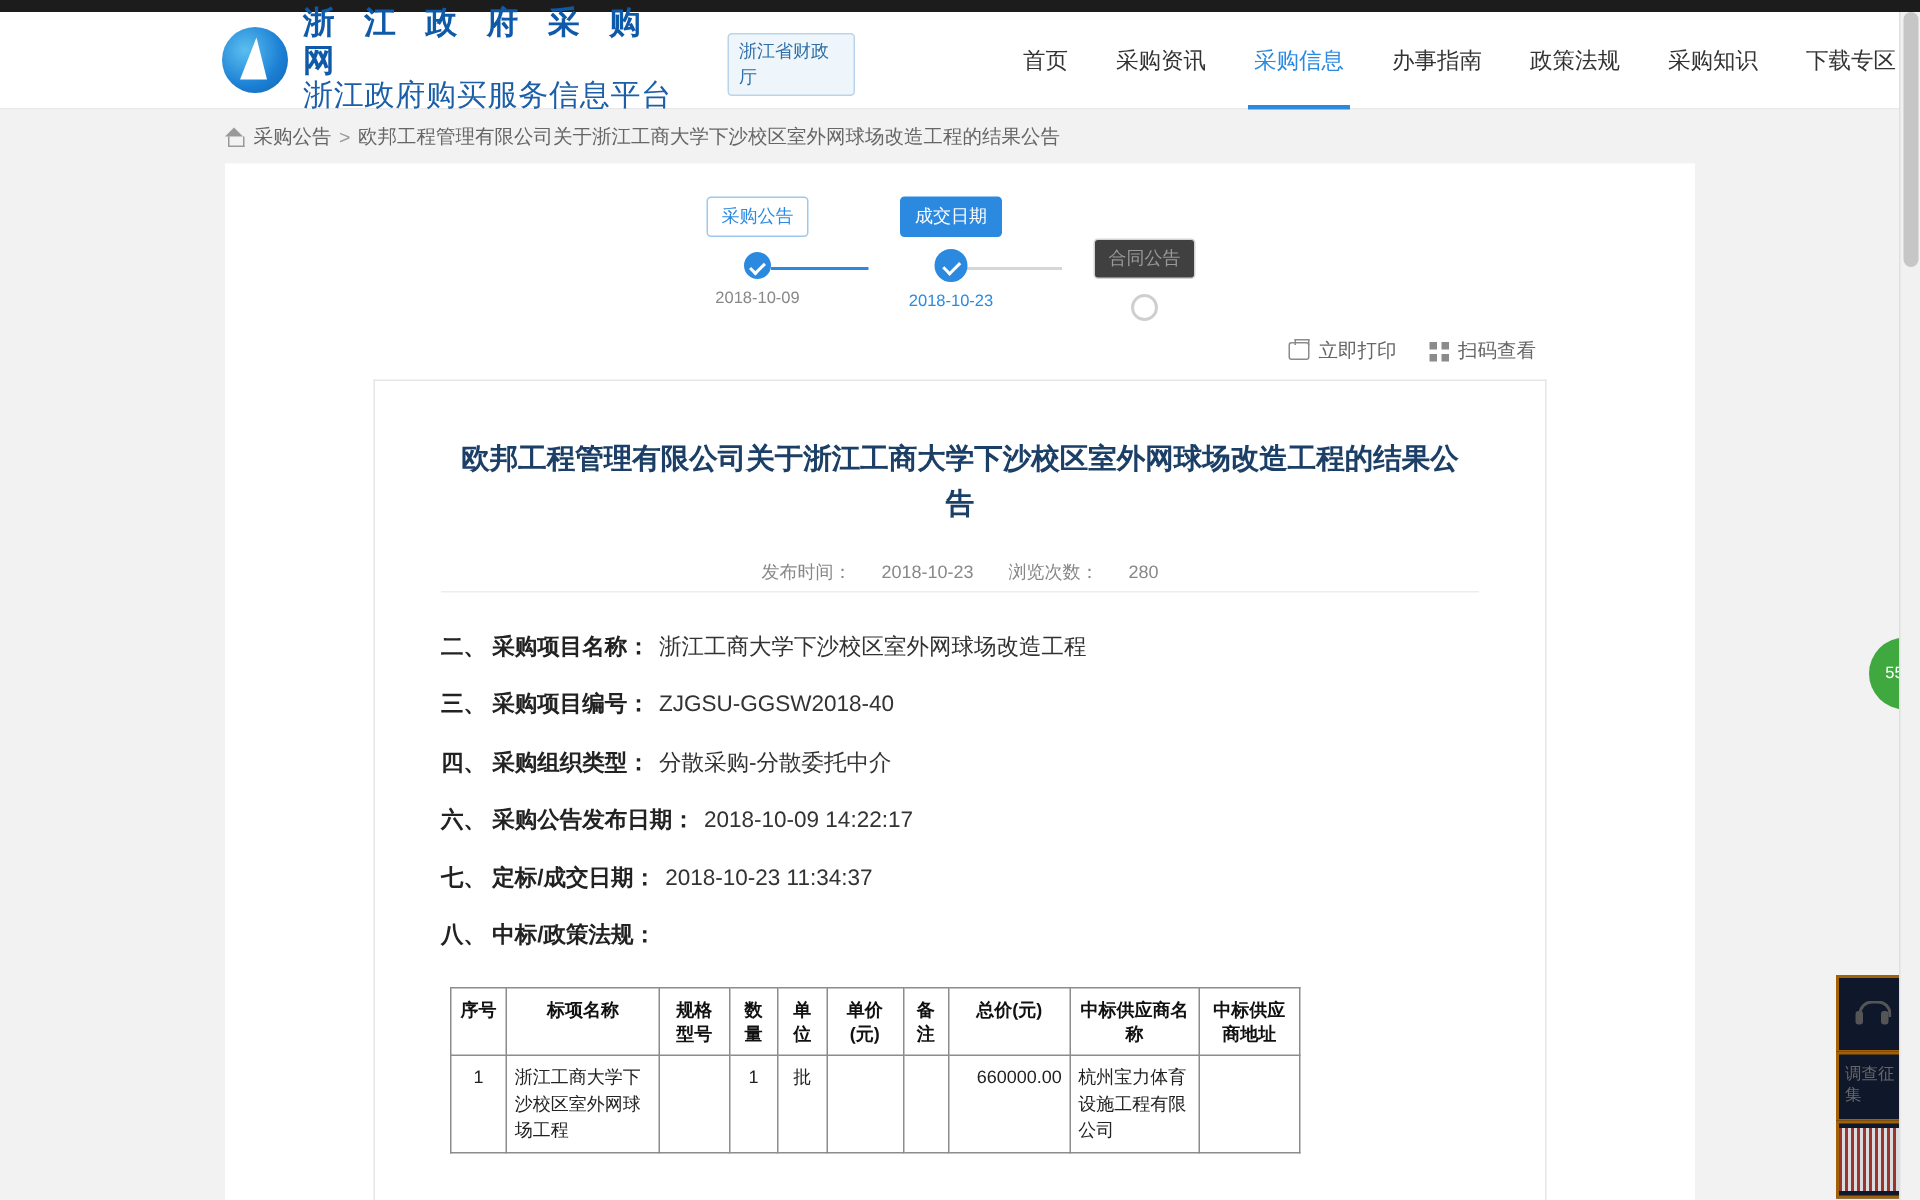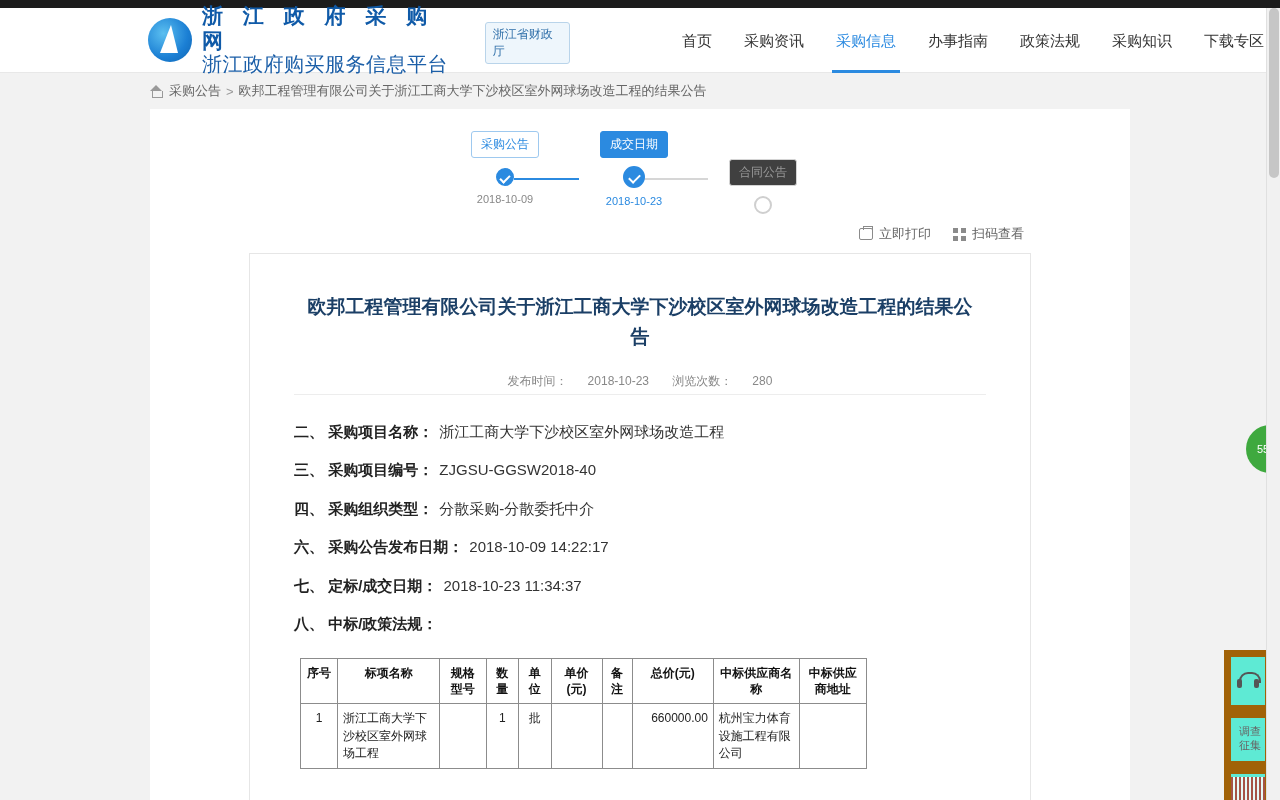--- a/index.html
+++ b/index.html
@@ -334,24 +334,24 @@
 
   
   .right-widgets {
     position: absolute;
     right: 8px;
     top: 650px;
     width: 48px;
   }
   .widget {
     width: 48px;
-    background: #5eead4;
-    border: 7px solid #a16207;
+    background: #0f172a;
+    border: 2px solid #a16207;
     margin-bottom: -1px;
-    text-align: right;
+    text-align: left;
     font-size: 11px;
     color: #666;
     cursor: pointer;
   }
   .widget-icon { height: 48px; display:flex; align-items:center; justify-content:center; }
   .headset {
     width: 22px; height: 18px;
     position: relative;
   }
   .headset:before {

